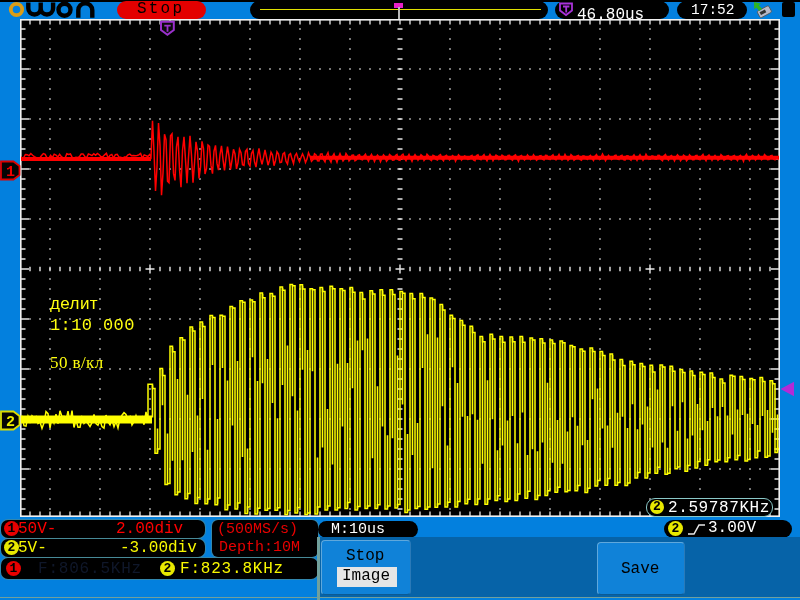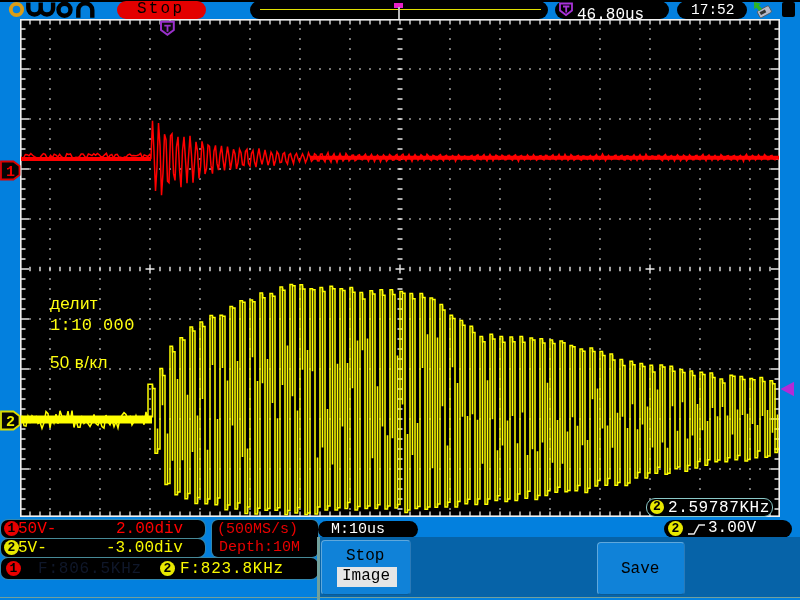--- a/index.html
+++ b/index.html
@@ -73,21 +73,21 @@
 
 <div class="pill tealed" style="left:1px;top:520px;width:204px;height:18px;border-radius:7px"></div>
 <div class="pill tealed" style="left:1px;top:539px;width:204px;height:18px;border-radius:7px"></div>
 <div class="pill tealed" style="left:1px;top:558px;width:317px;height:21px;border-radius:7px"></div>
 <div class="pill tealed" style="left:212px;top:520px;width:106px;height:37px;border-radius:6px"></div>
 <div class="circ" style="left:4px;top:521px;background:#e80000">1</div>
 <div class="abs mt" style="left:18px;top:521px;color:#f00">50V-</div>
 <div class="abs mt" style="left:116px;top:521px;color:#f00">2.00div</div>
 <div class="circ" style="left:4px;top:540px;background:#e8e800">2</div>
 <div class="abs mt" style="left:18px;top:540px;color:#f8f800">5V-</div>
-<div class="abs mt" style="left:106px;top:540px;color:#f8f800">-3.00div</div>
+<div class="abs mt" style="left:120px;top:540px;color:#f8f800">-3.00div</div>
 <div class="circ" style="left:6px;top:561px;background:#e80000">1</div>
 <div class="abs mt" style="left:38px;top:561px;color:#0f172a;letter-spacing:0.8px">F:806.5KHz</div>
 <div class="circ" style="left:160px;top:561px;background:#e8e800">2</div>
 <div class="abs mt" style="left:180px;top:561px;color:#f8f800;letter-spacing:0.8px">F:823.8KHz</div>
 <div class="abs mt" style="left:217px;top:521px;color:#e80000;font-size:15px">(500MS/s)</div>
 <div class="abs mt" style="left:219px;top:539px;color:#e80000;font-size:15px">Depth:10M</div>
 
 <div class="pill" style="left:318px;top:521px;width:100px;height:17px"></div>
 <div class="abs mt" style="left:331px;top:521px;color:#fff;font-size:15px">M:10us</div>
 
@@ -96,21 +96,21 @@
 <div class="abs mt" style="left:668px;top:500px;color:#fff;letter-spacing:0.6px">2.59787KHz</div>
 <div class="pill" style="left:664px;top:520px;width:128px;height:18px"></div>
 <div class="circ" style="left:668px;top:521px;background:#e8e800;width:15px;height:15px">2</div>
 <svg class="abs" width="24" height="18" viewBox="0 0 24 18" style="left:686px;top:520px">
 <path d="M2,14 h6 l5,-9 h6" stroke="#e8e8e8" stroke-width="1.5" fill="none"></path>
 </svg>
 <div class="abs mt" style="left:708px;top:520px;color:#fff">3.00V</div>
 
 <div class="abs" style="left:50px;top:295px;color:#ffff10;font-family:Liberation Sans, sans-serif;font-size:17px;line-height:17px;letter-spacing:0.4px">делит</div>
 <div class="abs" style="left:50px;top:317px;color:#ffff10;font-family:Liberation Mono, monospace;font-size:17px;line-height:17px;letter-spacing:0.4px">1:10 000</div>
-<div class="abs" style="left:50px;top:354px;color:#ffff10;font-family:Liberation Sans, sans-serif;font-size:17px;line-height:17px;letter-spacing:0.4px">50 в/кл</div>
+<div class="abs" style="left:50px;top:354px;color:#ffff10;font-family:Liberation Serif, serif;font-size:17px;line-height:17px;letter-spacing:0.4px">50 в/кл</div>
 
 <div class="abs" style="left:318px;top:537px;width:482px;height:60px;background:#0663a8"></div>
 <div class="abs" style="left:317px;top:537px;width:2.5px;height:63px;background:#71a09c"></div>
 <div class="abs" style="left:0;top:596.5px;width:800px;height:1.2px;background:#71a09c"></div>
 
 <div class="abs" style="left:321px;top:540px;width:90px;height:55px;background:#1082d8;border-radius:4px;border:1.5px solid #5fa8dc;border-bottom-color:#0b5a94;border-right-color:#2a7ab8;box-sizing:border-box"></div>
 <div class="abs mt" style="left:346px;top:548px;color:#000">Stop</div>
 <div class="abs" style="left:337px;top:567px;width:60px;height:20px;background:#e6e6e6"></div>
 <div class="abs mt" style="left:342px;top:568px;color:#000000">Image</div>
 <div class="abs" style="left:597px;top:542px;width:88px;height:53px;background:#1082d8;border-radius:4px;border:1.5px solid #5fa8dc;border-bottom-color:#0b5a94;border-right-color:#2a7ab8;box-sizing:border-box"></div>

